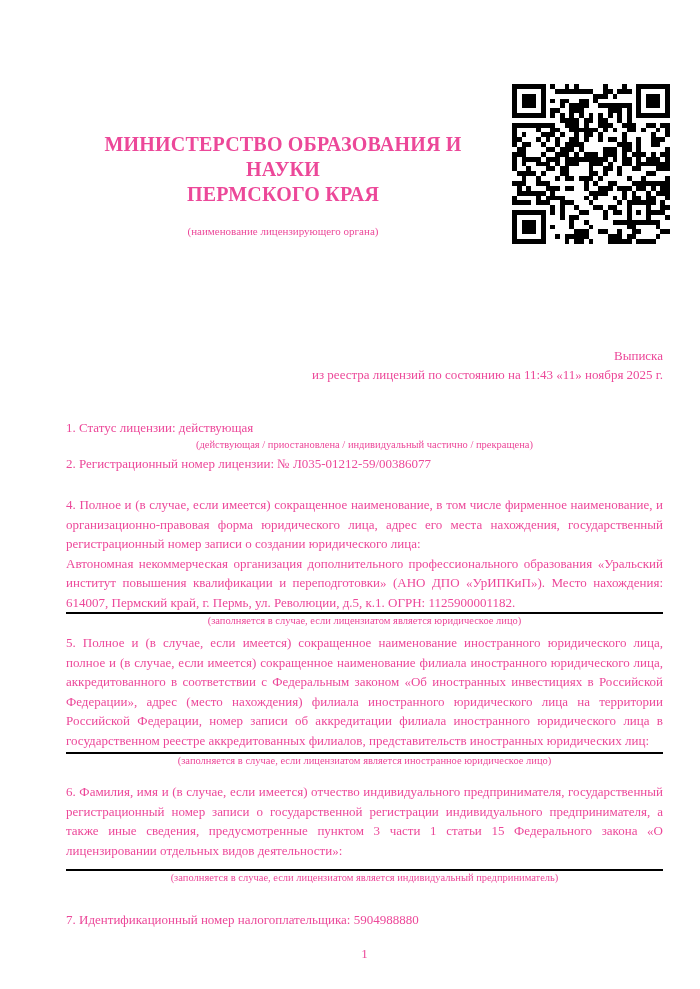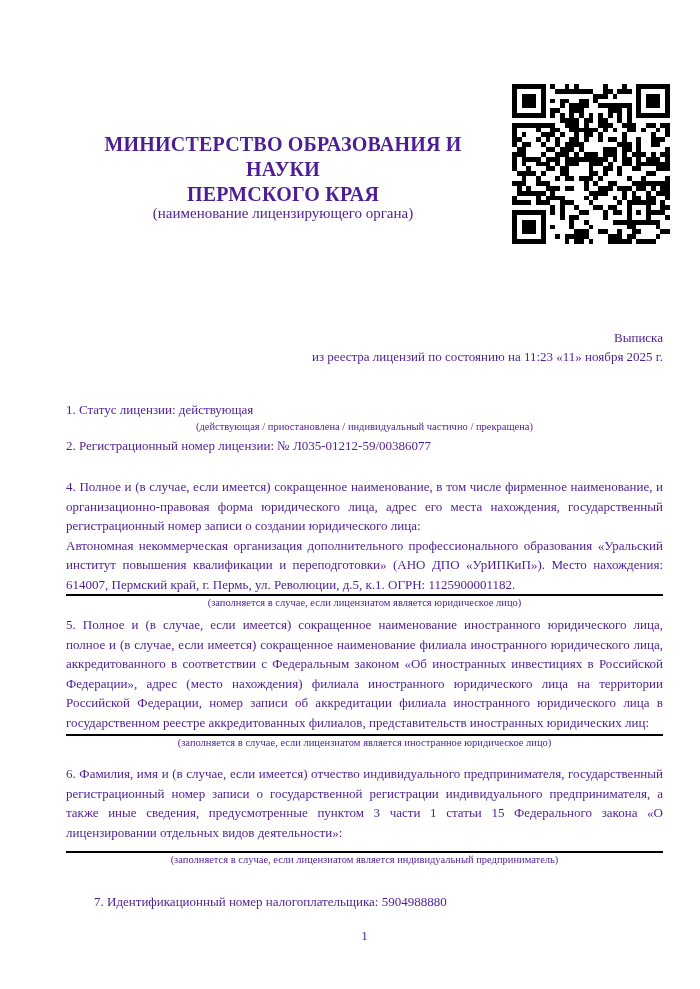--- a/index.html
+++ b/index.html
@@ -1,36 +1,36 @@
 <!DOCTYPE html>
 <html><head>
 <meta charset="utf-8">
 <style>
   html,body{margin:0;padding:0;background:#e8e8e8;}
   .page{
     width:700px;height:989px;background:#ffffff;position:relative;
-    font-family:"Liberation Serif","DejaVu Serif",serif;color:#4c1d95;
+    font-family:"Liberation Serif","DejaVu Serif",serif;color:#ec4899;
     margin:0 auto;overflow:hidden;
   }
   .content{padding:0 37px 0 66px;}
   .qr{position:absolute;left:512px;top:84px;width:158px;height:160px;}
   .ministry{margin-top:132px;width:434px;text-align:center;}
   .ministry-name{font-weight:bold;font-size:20px;line-height:25px;letter-spacing:0.2px;}
-  .ministry-caption{font-size:15px;line-height:13px;margin-top:0;}
+  .ministry-caption{font-size:11px;line-height:13px;margin-top:18px;}
   .doc-title{margin-top:108px;text-align:right;font-size:13px;line-height:19px;}
   .body-text{font-size:13px;line-height:19.5px;}
   .just{text-align:justify;}
   .item-status{margin-top:34px;}
   .small-caption{font-size:10.5px;line-height:13px;text-align:center;}
   .item-reg{margin-top:3px;}
   .item-date{margin-top:14px;}
   .item-legal{margin-top:22px;}
   .item-foreign{margin-top:6px;}
   .item-individual{margin-top:15px;}
-  .item-inn{margin-top:26px;margin-left:28px;}
+  .item-inn{margin-top:26px;}
   .fill-line{border-top:2px solid #000;height:0;}
   .fill-line.gap-sm{margin-top:2px;}
   .fill-line.gap-md{margin-top:9px;}
   .page-number{margin-top:14px;text-align:center;font-size:13px;line-height:19px;}
 </style>
 </head>
 <body>
 
 <div class="page">
 
@@ -588,21 +588,21 @@
     <div class="ministry">
       <div class="ministry-name">
         <div>МИНИСТЕРСТВО ОБРАЗОВАНИЯ И НАУКИ</div>
         <div>ПЕРМСКОГО КРАЯ</div>
       </div>
       <div class="ministry-caption">(наименование лицензирующего органа)</div>
     </div>
 
     <div class="doc-title">
       <div>Выписка</div>
-      <div>из реестра лицензий по состоянию на 11:23 «11» ноября 2025 г.</div>
+      <div>из реестра лицензий по состоянию на 11:43 «11» ноября 2025 г.</div>
     </div>
 
     <div class="body-text item-status">
       <div>1. Статус лицензии: действующая</div>
       <div class="small-caption">(действующая / приостановлена / индивидуальный частично / прекращена)</div>
     </div>
 
     <div class="body-text item-reg">2. Регистрационный номер лицензии: № Л035-01212-59/00386077</div>
 
 

